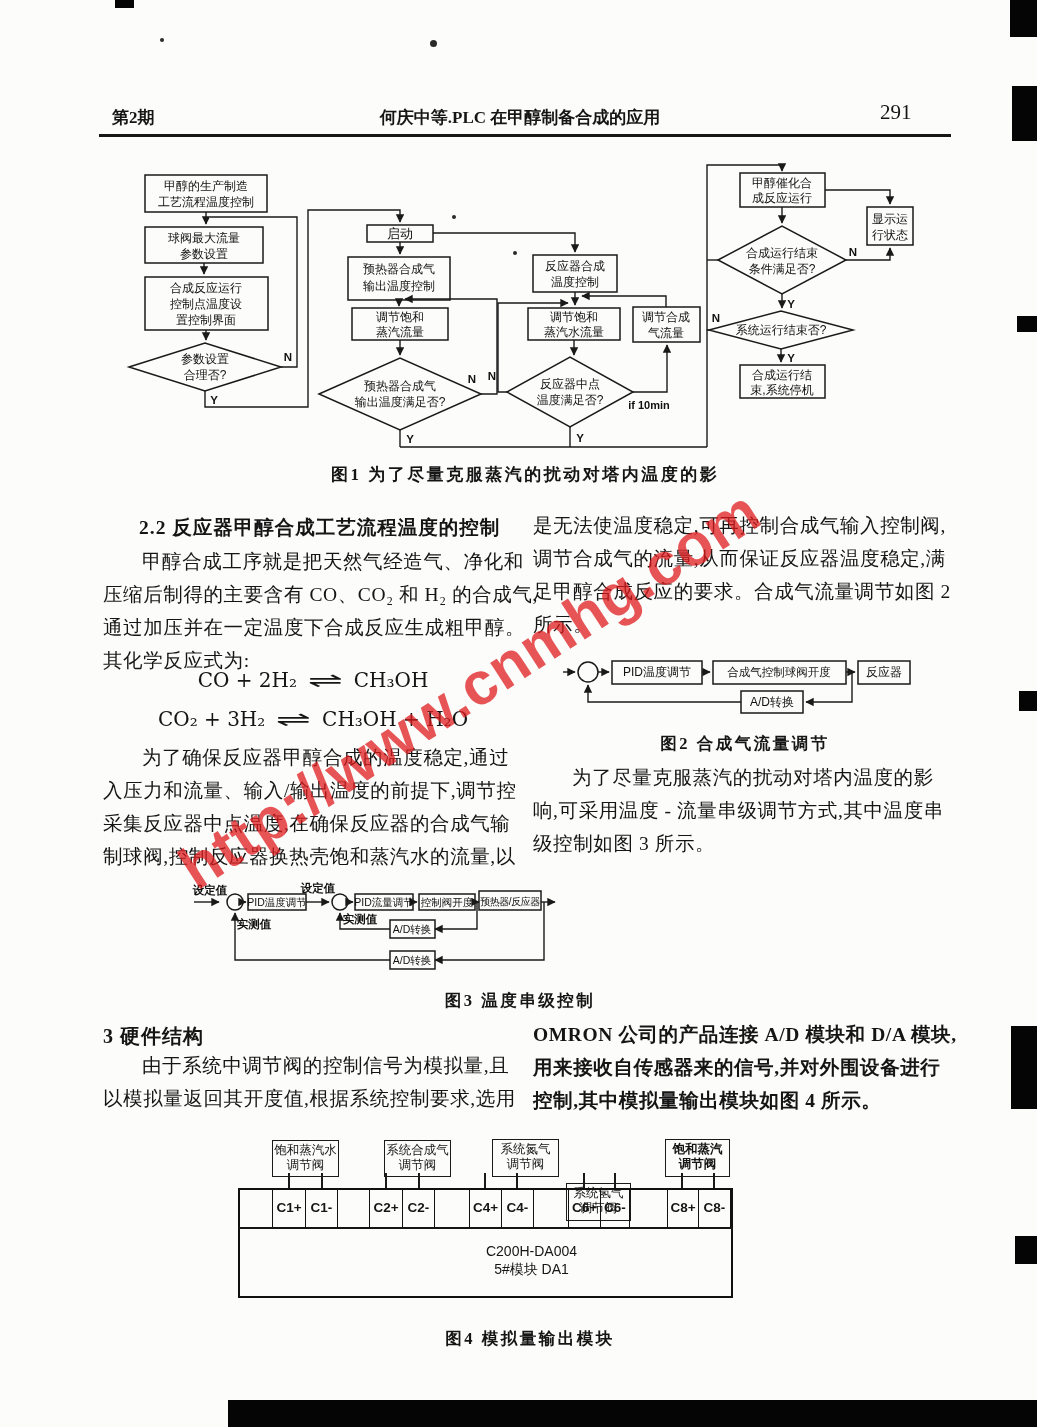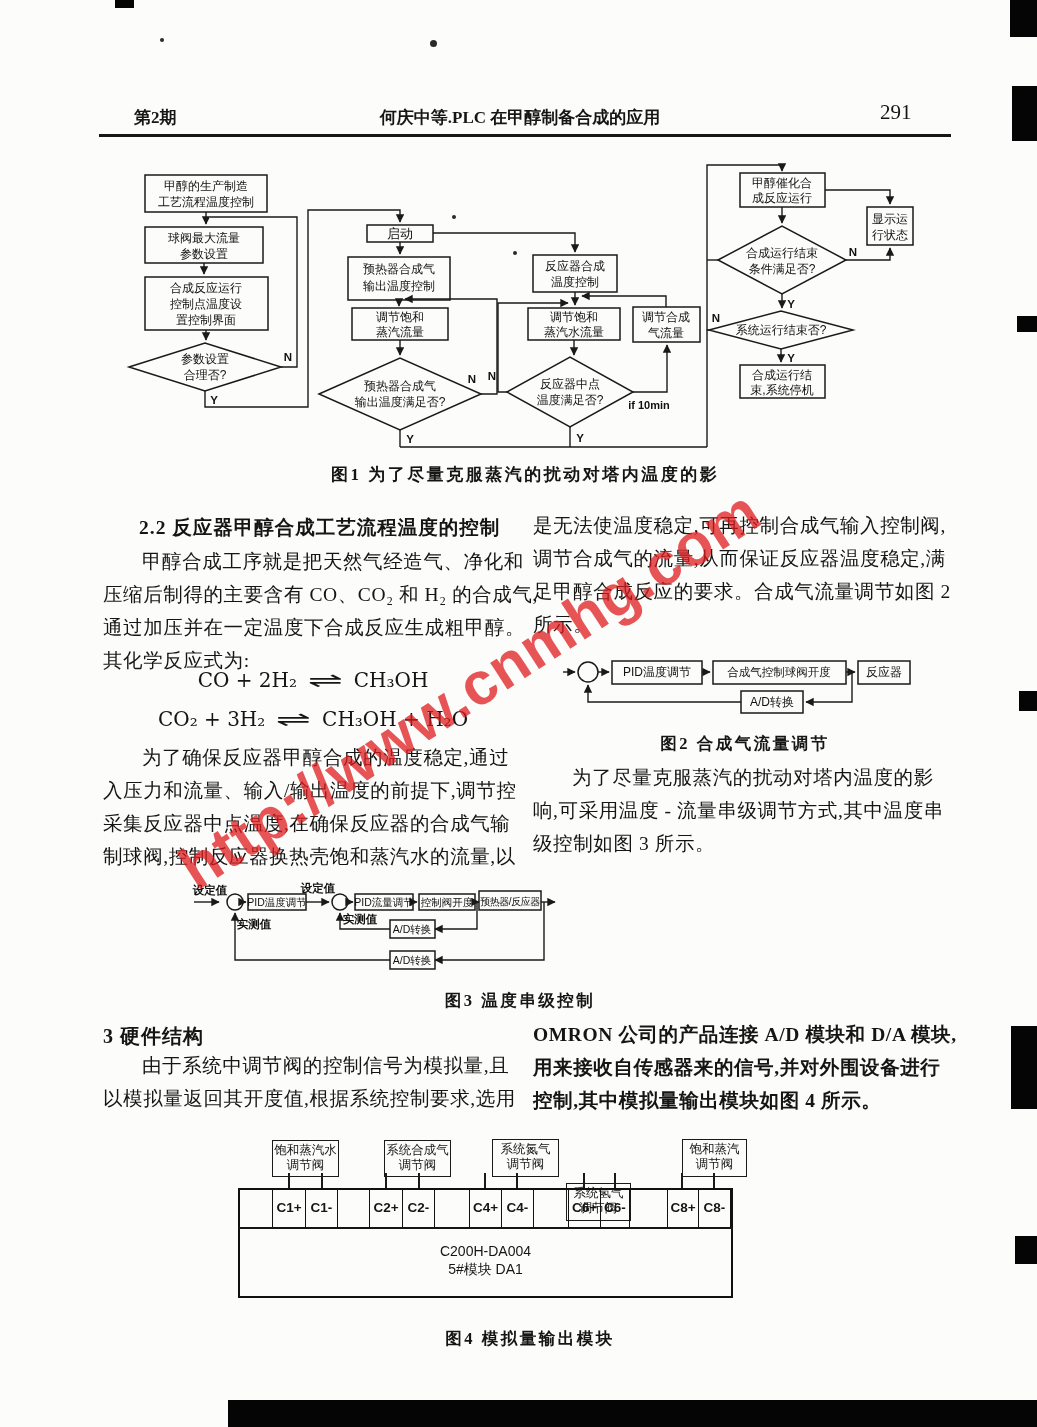--- a/index.html
+++ b/index.html
@@ -29,28 +29,28 @@
   .speck{position:absolute;background:#2a2a2a;border-radius:50%;}
   .vbox{position:absolute;border:1.5px solid #1a1a1a;text-align:center;font-size:12.5px;
         line-height:15px;padding-top:2px;background:#fcfcfa;
         font-family:"Liberation Sans",sans-serif;}
   .conn{position:absolute;width:1.5px;background:#1a1a1a;top:1173px;height:15px;}
   .strip{position:absolute;left:238px;top:1188px;width:495px;height:110px;border:2px solid #111;box-sizing:border-box;}
   .cell{position:absolute;top:1188px;height:39px;border-left:1.5px solid #111;border-right:1.5px solid #111;
         font-size:13.5px;font-weight:bold;display:flex;align-items:center;justify-content:center;
         font-family:"Liberation Sans",sans-serif;box-sizing:border-box;}
   .modtxt{position:absolute;left:238px;width:495px;text-align:center;font-size:14px;
-          font-family:"Liberation Sans",sans-serif;white-space:nowrap;}
+          font-family:"Liberation Sans",sans-serif;white-space:nowrap;padding-left:46px;}
 </style>
 </head>
 <body>
 
 <div class="page">
 
-  <div class="abs hdr" style="left:134px;top:106px;font-family:Liberation Serif, serif;">第2期</div>
+  <div class="abs hdr" style="left:112px;top:106px;font-family:Liberation Serif, serif;">第2期</div>
   <div class="abs hdr" style="left:270px;top:106px;width:500px;text-align:center;">何庆中等.PLC 在甲醇制备合成的应用</div>
   <div class="abs" style="left:880px;top:100px;font-size:21px;">291</div>
   <div class="rule" style="left:99px;top:134px;width:852px;height:3px;"></div>
 
   <svg class="abs" style="left:120px;top:160px;" width="830" height="300" viewBox="0 0 830 300">
     <defs>
       <marker id="ah" markerWidth="8" markerHeight="8" refX="5.5" refY="3" orient="auto">
         <path d="M0,0L6,3L0,6z" fill="#1a1a1a"></path>
       </marker>
     </defs>
@@ -314,21 +314,21 @@
         <div>调节阀</div>
     </div>
     <div class="vbox" style="left:468px;top:1139px;width:65px;height:34px;margin-left:24px;">
       <div>系统氮气</div>
         <div>调节阀</div>
     </div>
     <div class="vbox" style="left:566px;top:1139px;width:63px;height:34px;margin-top:44px;">
       <div>系统氢气</div>
         <div>调节阀</div>
     </div>
-    <div class="vbox" style="left:682px;top:1139px;width:63px;height:34px;">
+    <div class="vbox" style="left:665px;top:1139px;width:63px;height:34px;font-weight:bold;">
       <div>饱和蒸汽</div>
         <div>调节阀</div>
     </div>
     <div class="conn" style="left:288px;"></div>
     <div class="conn" style="left:321px;"></div>
     <div class="conn" style="left:385px;"></div>
     <div class="conn" style="left:418px;"></div>
     <div class="conn" style="left:484px;"></div>
     <div class="conn" style="left:516px;"></div>
     <div class="conn" style="left:583px;"></div>

